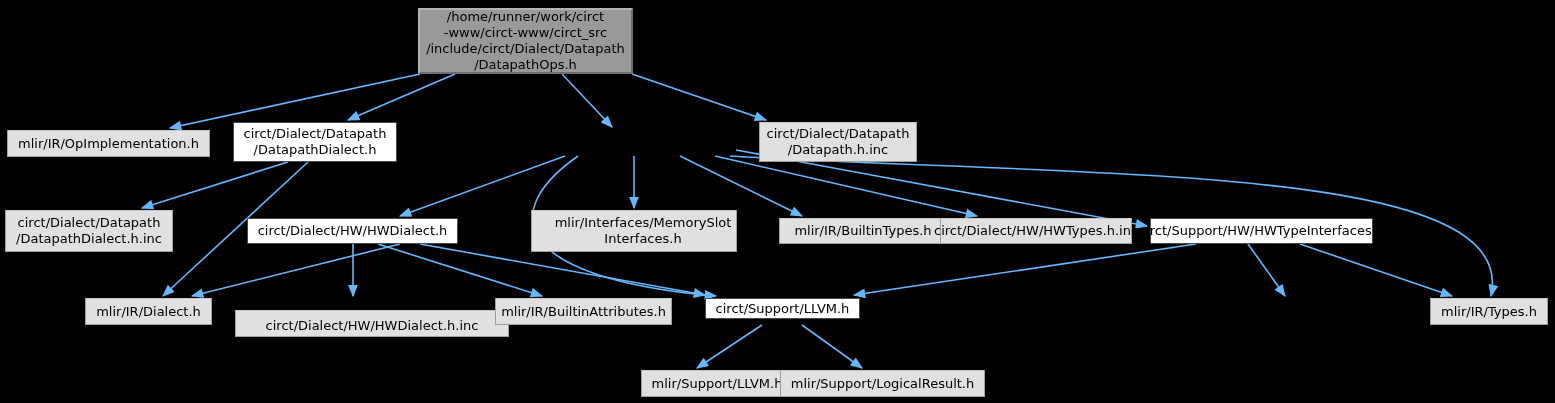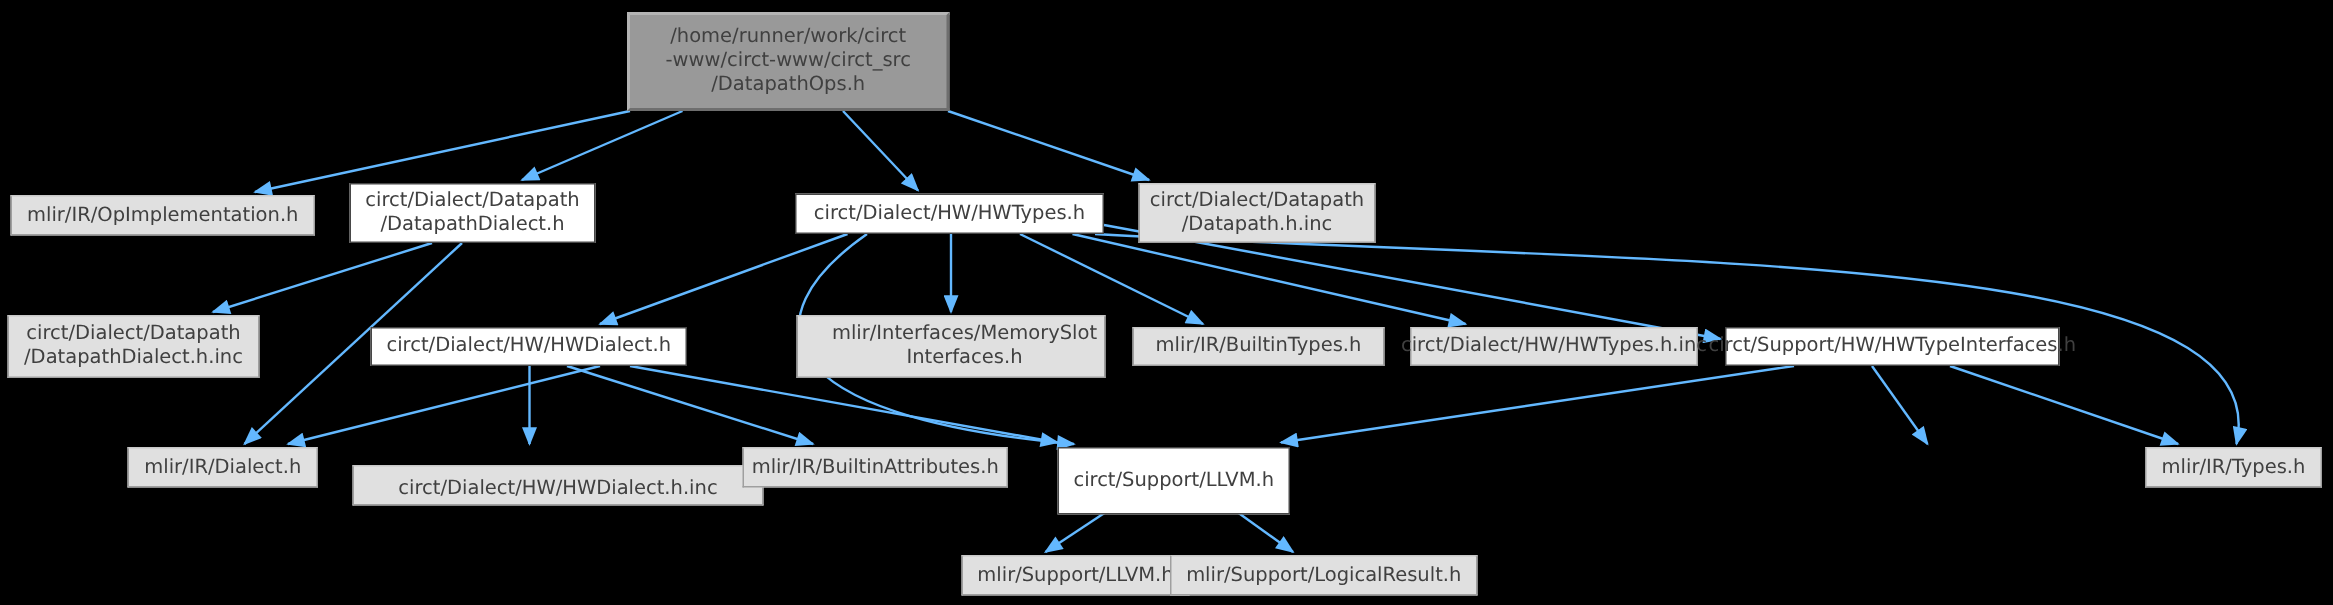--- a/index.html
+++ b/index.html
@@ -22,21 +22,21 @@
   }
   .node {
     position: absolute;
     box-sizing: border-box;
     display: flex;
     flex-direction: column;
     align-items: center;
     justify-content: center;
     font-size: 13px;
     line-height: 16px;
-    color: #404040;
+    color: #000000;
     white-space: nowrap;
     text-align: center;
     padding: 2px 6px;
   }
   .node.current {
     background: #999999;
     border: 2px solid #6e6e6e;
     border-top-color: #b4b4b4;
     border-left-color: #b4b4b4;
   }
@@ -83,66 +83,64 @@
       <path d="M1196,244 L854,295" fill="none" stroke="#63b8ff" stroke-width="1.6" marker-end="url(#arrow)"></path>
       <path d="M1248,244 L1285,296" fill="none" stroke="#63b8ff" stroke-width="1.6" marker-end="url(#arrow)"></path>
       <path d="M1300,244 L1452,296" fill="none" stroke="#63b8ff" stroke-width="1.6" marker-end="url(#arrow)"></path>
       <path d="M762,325 L697,368" fill="none" stroke="#63b8ff" stroke-width="1.6" marker-end="url(#arrow)"></path>
       <path d="M802,325 L862,368" fill="none" stroke="#63b8ff" stroke-width="1.6" marker-end="url(#arrow)"></path>
     </svg>
 
 <div class="node current" style="left: 418px; top: 8px; width: 215px; height: 66px;">
       <span class="line">/home/runner/work/circt</span>
       <span class="line">-www/circt-www/circt_src</span>
+      <span class="line">/include/circt/Dialect/Datapath</span>
       <span class="line">/DatapathOps.h</span>
     </div>
     <div class="node plain" style="left: 7px; top: 130px; width: 203px; height: 27px;">
       <span class="line">mlir/IR/OpImplementation.h</span>
     </div>
     <div class="node linked" style="left: 233px; top: 122px; width: 164px; height: 40px;">
       <span class="line">circt/Dialect/Datapath</span>
       <span class="line">/DatapathDialect.h</span>
-    </div>
-    <div class="node linked" style="left: 530px; top: 129px; width: 206px; height: 27px;">
-      <span class="line">circt/Dialect/HW/HWTypes.h</span>
     </div>
     <div class="node plain" style="left: 759px; top: 122px; width: 158px; height: 40px;">
       <span class="line">circt/Dialect/Datapath</span>
       <span class="line">/Datapath.h.inc</span>
     </div>
     <div class="node plain" style="left: 5px; top: 210px; width: 168px; height: 42px;">
       <span class="line">circt/Dialect/Datapath</span>
       <span class="line">/DatapathDialect.h.inc</span>
     </div>
     <div class="node linked" style="left: 247px; top: 218px; width: 211px; height: 26px; justify-content: center;">
       <span class="line">circt/Dialect/HW/HWDialect.h</span>
     </div>
     <div class="node plain" style="left: 531px; top: 210px; width: 206px; height: 42px; padding-left: 24px;">
       <span class="line">mlir/Interfaces/MemorySlot</span>
       <span class="line">Interfaces.h</span>
     </div>
-    <div class="node plain" style="left: 755px; top: 218px; width: 168px; height: 26px;">
+    <div class="node plain" style="left: 779px; top: 218px; width: 168px; height: 26px;">
       <span class="line">mlir/IR/BuiltinTypes.h</span>
     </div>
     <div class="node plain" style="left: 940px; top: 218px; width: 192px; height: 26px;">
       <span class="line">circt/Dialect/HW/HWTypes.h.inc</span>
     </div>
     <div class="node linked" style="left: 1150px; top: 218px; width: 223px; height: 26px;">
       <span class="line">circt/Support/HW/HWTypeInterfaces.h</span>
     </div>
     <div class="node plain" style="left: 85px; top: 298px; width: 127px; height: 27px;">
       <span class="line">mlir/IR/Dialect.h</span>
     </div>
     <div class="node plain" style="left: 235px; top: 310px; width: 274px; height: 27px; justify-content: flex-end;">
       <span class="line">circt/Dialect/HW/HWDialect.h.inc</span>
     </div>
     <div class="node plain" style="left: 495px; top: 298px; width: 177px; height: 27px;">
       <span class="line">mlir/IR/BuiltinAttributes.h</span>
     </div>
-    <div class="node linked" style="left: 705px; top: 298px; width: 155px; height: 45px;">
+    <div class="node linked" style="left: 705px; top: 298px; width: 155px; height: 21px;">
       <span class="line">circt/Support/LLVM.h</span>
     </div>
     <div class="node plain" style="left: 1430px; top: 298px; width: 118px; height: 27px;">
       <span class="line">mlir/IR/Types.h</span>
     </div>
     <div class="node plain" style="left: 605px; top: 370px; width: 152px; height: 27px; margin-left: 36px;">
       <span class="line">mlir/Support/LLVM.h</span>
     </div>
     <div class="node plain" style="left: 780px; top: 370px; width: 205px; height: 27px;">
       <span class="line">mlir/Support/LogicalResult.h</span>

